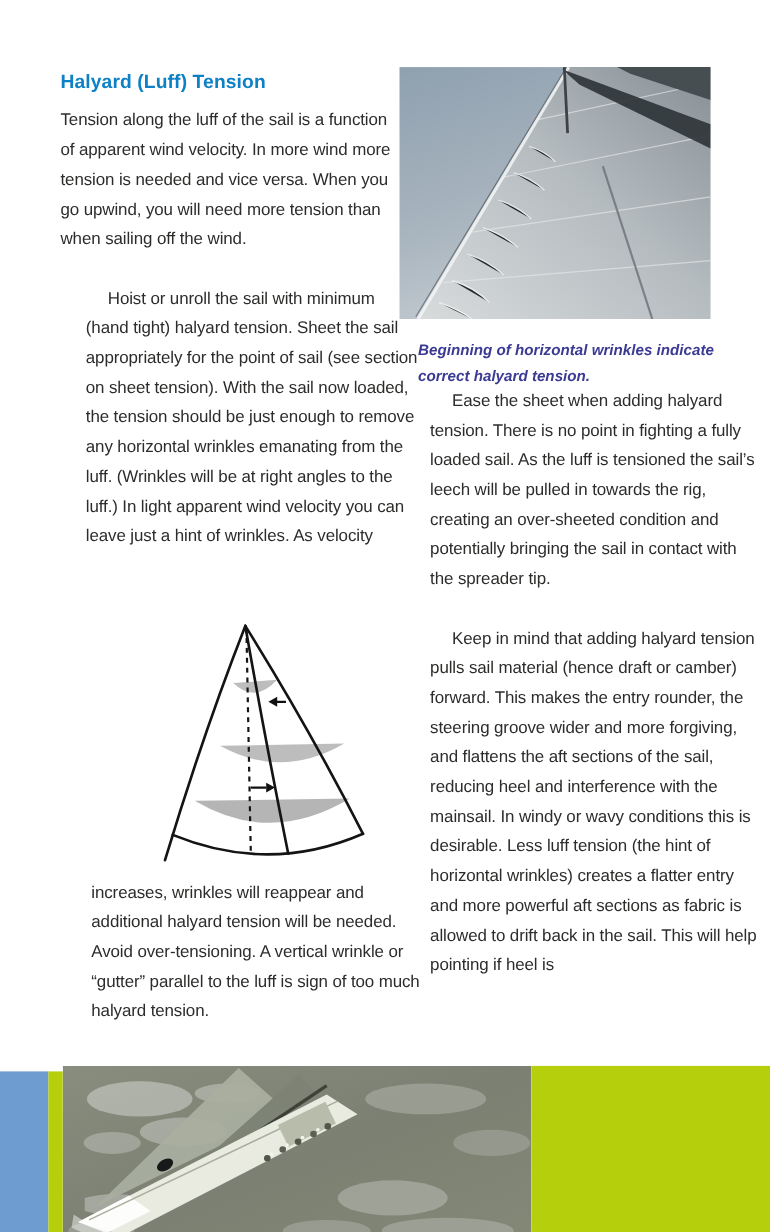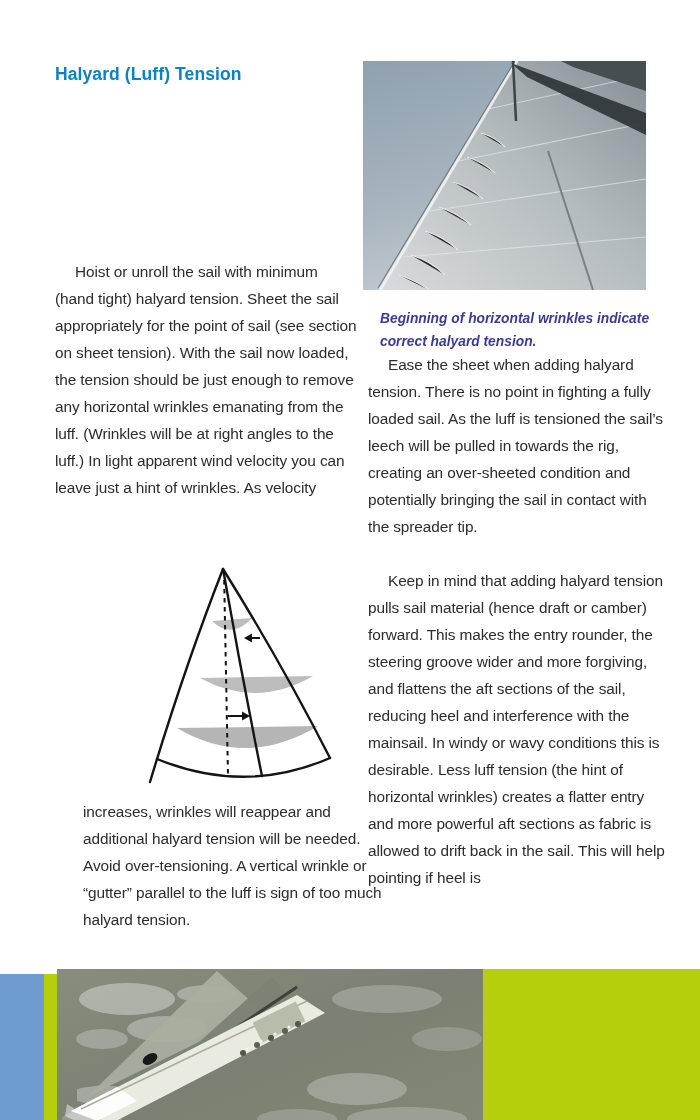--- a/index.html
+++ b/index.html
@@ -18,21 +18,21 @@
   }
   .abs{position:absolute;}
   h1.heading{
     margin:0;font-size:17.5px;font-weight:bold;color:var(--heading-blue);
     letter-spacing:0.1px;
   }
   p.body{
     margin:0;font-size:15.4px;line-height:27px;letter-spacing:-0.1px;
     color:var(--body-text);
   }
-  p.indent{text-indent:20px;}
+  p.indent{text-indent:20px;margin-left:23px;}
   p.caption{
     margin:14px;font-size:13.8px;line-height:23px;font-weight:bold;font-style:italic;
     color:var(--caption-purple);letter-spacing:0px;
   }
   #heading{left:55px;top:48px;}
   #p1{left:55px;top:80px;width:302px;}
   #p2{left:55px;top:242px;width:302px;}
   #diagram-caption{left:55px;top:560px;width:142px;}
   #diagram-fig{left:148px;top:546px;width:204px;height:236px;}
   #p3{left:55px;top:782px;width:302px;margin-left:28px;}
@@ -47,20 +47,21 @@
   #boat-photo{left:57px;top:0;width:426px;height:167px;}
   #lime-block{left:483px;top:0;width:217px;height:167px;background:var(--accent-lime);}
 </style>
 </head>
 <body>
 
 <div class="abs" id="page" style="left:0;top:16px;width:700px;height:1120px;">
 
   <h1 class="abs heading" id="heading">Halyard (Luff) Tension</h1>
 
+  <p class="abs body" id="p1">Tension along the luff of the sail is a function of apparent wind velocity. In more wind more tension is needed and vice versa. When you go upwind, you will need more tension than when sailing off the wind.</p>
 
   <p class="abs body indent" id="p2">Hoist or unroll the sail with minimum (hand tight) halyard tension. Sheet the sail appropriately for the point of sail (see section on sheet tension). With the sail now loaded, the tension should be just enough to remove any horizontal wrinkles emanating from the luff. (Wrinkles will be at right angles to the luff.) In light apparent wind velocity you can leave just a hint of wrinkles. As velocity</p>
 
 
   <svg class="abs" id="diagram-fig" viewBox="0 0 204 236" aria-hidden="true">
     <g>
       <path d="M64,59 Q84,78 104,56 Z" fill="#b2b2b2" opacity="0.85"></path>
       <path d="M52,116 Q108,147 165,114 Z" fill="#b2b2b2" opacity="0.85"></path>
       <path d="M29,166 Q98,207 170,164 Z" fill="#adadad" opacity="0.9"></path>
     </g>

